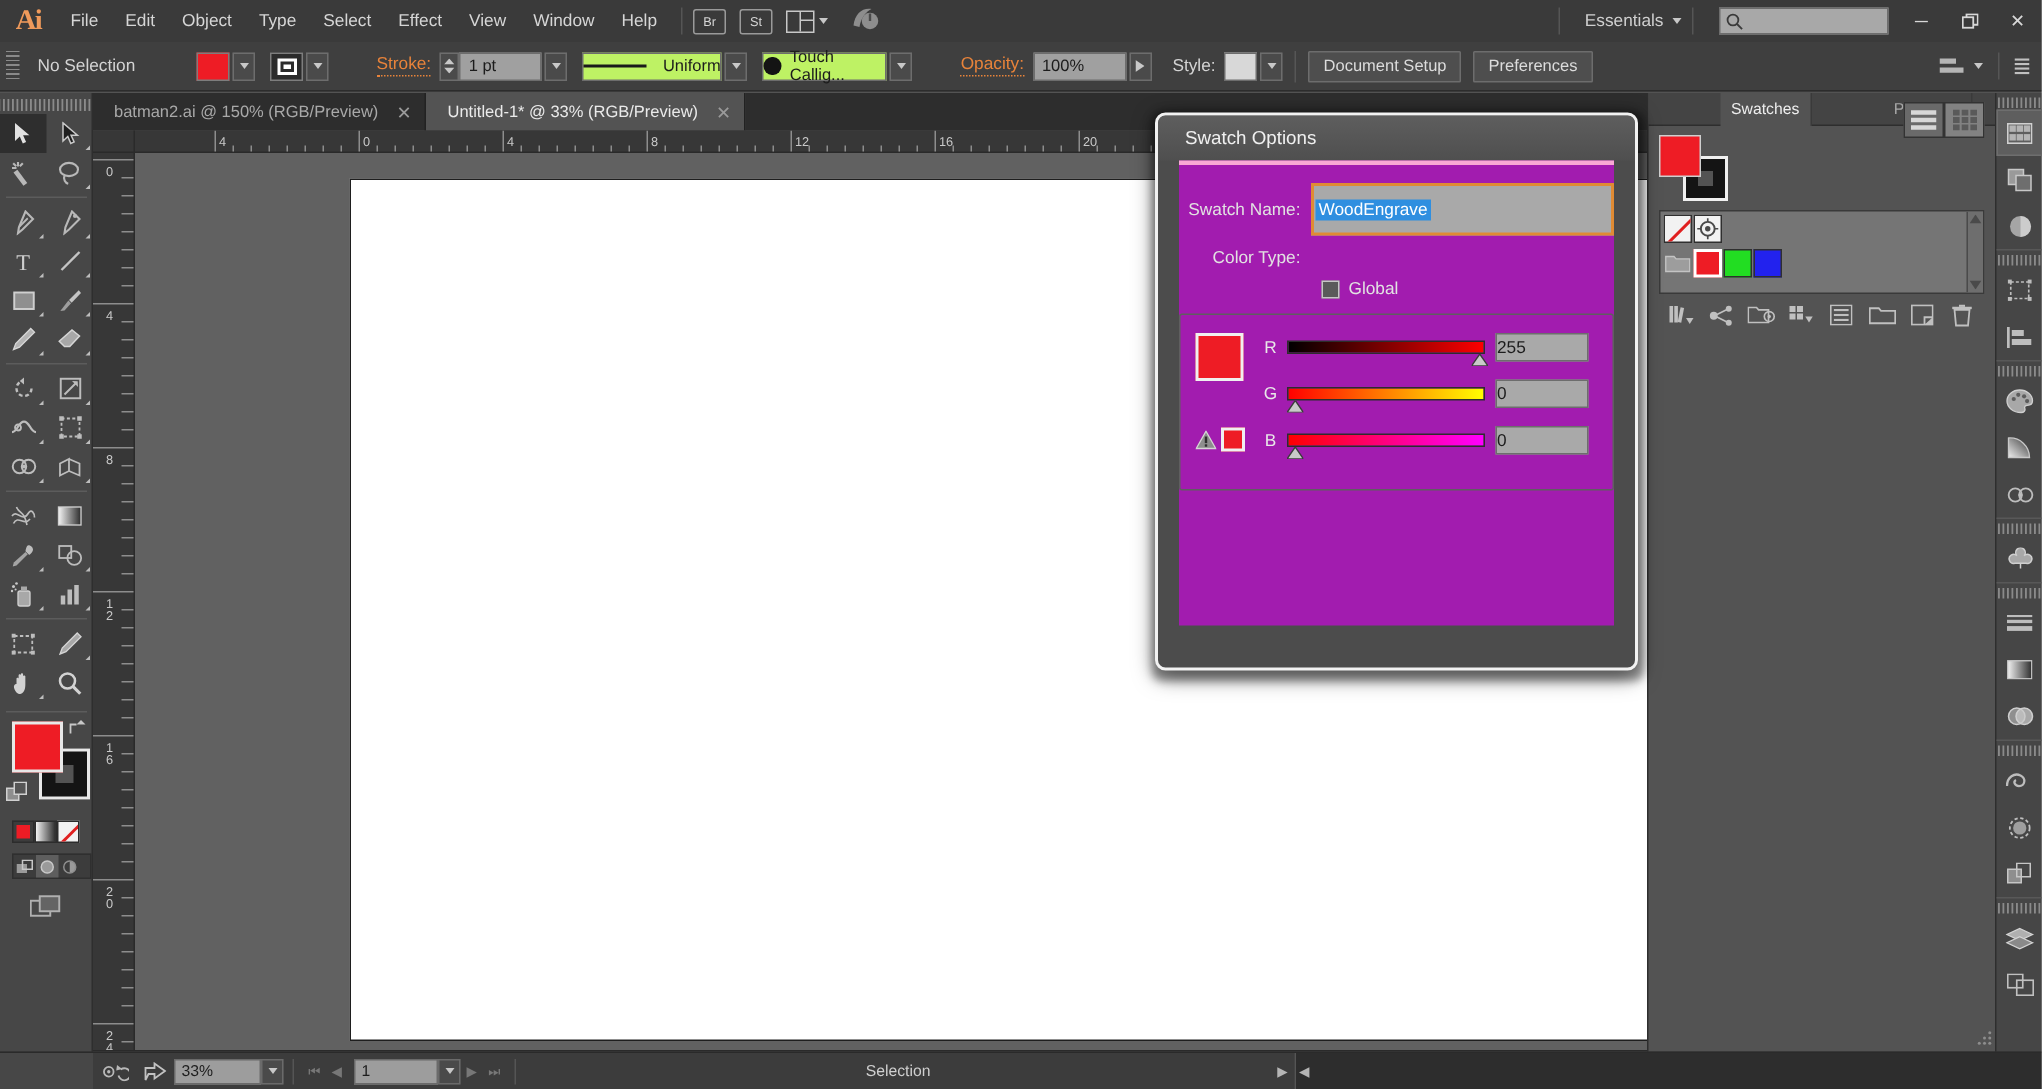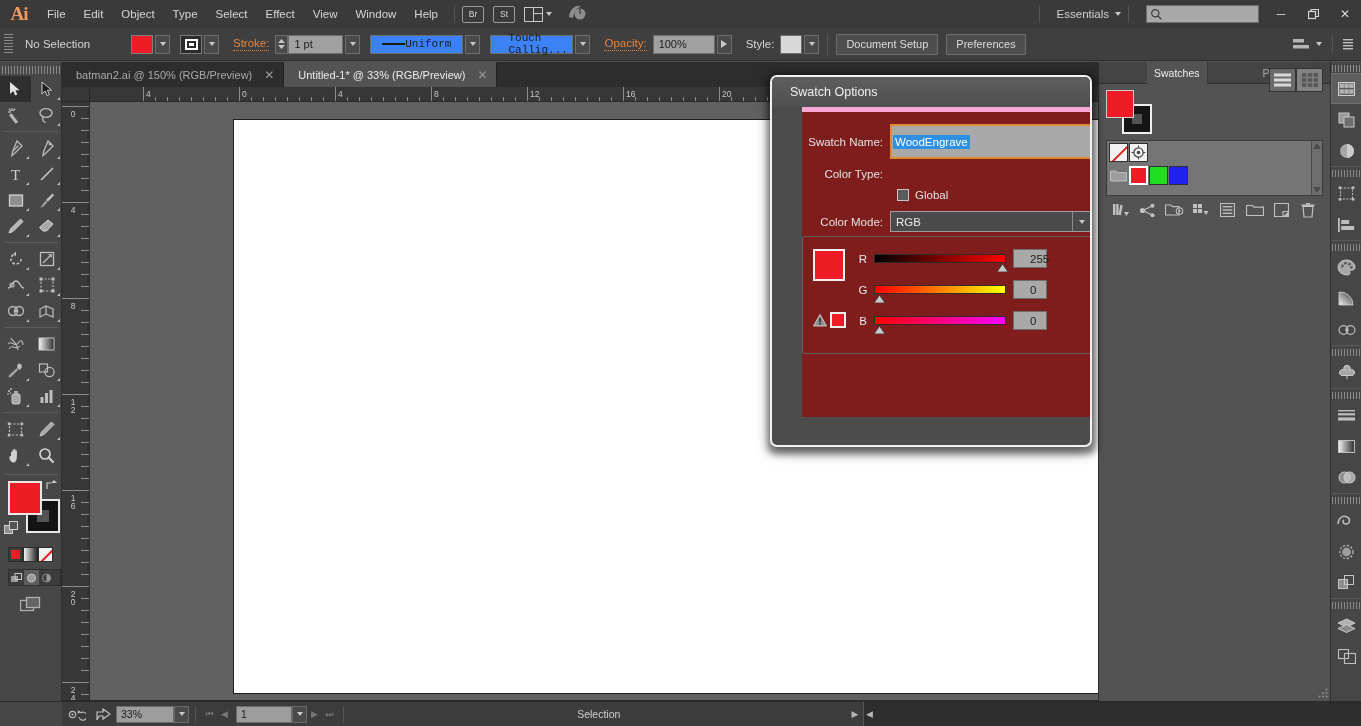--- a/index.html
+++ b/index.html
@@ -74,35 +74,35 @@
     width: 22px; height: 19px; border: 1px solid #7d7d7d; background: #2b2b2b;
     display: flex; align-items: center; justify-content: center;
   }
   .stroke-btn b { display: block; width: 13px; height: 11px; border: 2px solid #fff; }
   .stroke-btn b i { display: block; width: 5px; height: 3px; background: #fff; margin: 2px auto; }
   .mini-dd {
     width: 15px; height: 19px; background: #4a4a4a; border: 1px solid #6d6d6d;
     display: flex; align-items: center; justify-content: center; margin-left: 2px;
   }
   .lbl-link {
-    font-size: 11.5px; color: #e8833a; border-bottom: 1px dotted #e8833a; margin: 0 6px 0 2px;
+    font-size: 11.5px; color: #e8833a; border-bottom: 1px dotted #e8833a; margin: 0 6px 0 20px;
     padding-bottom: 1px;
   }
   .lbl-plain { font-size: 11.5px; color: #d4d4d4; margin: 0 6px 0 2px; }
   .spinner {
     width: 13px; height: 19px; background: #4a4a4a; border: 1px solid #6d6d6d;
     display: flex; flex-direction: column; align-items: center; justify-content: center; gap: 2px;
   }
   .field-ro {
     height: 19px; background: #a0a0a0; border: 1px solid #6d6d6d; color: #1c1c1c;
     font-size: 11px; display: flex; align-items: center; padding: 0 5px;
   }
   .field-wt {
-    height: 19px; background: #3b82f6; border: 1px solid #6d6d6d; color: #1c1c1c;
-    font-size: 11px; display: flex; align-items: center; padding: 0 11px; font-family: Liberation Mono, monospace;
+    height: 19px; background: #bef264; border: 1px solid #6d6d6d; color: #1c1c1c;
+    font-size: 11px; display: flex; align-items: center; padding: 0 0;
   }
   .ob-btn {
     height: 21px; background: #4e4e4e; border: 1px solid #6d6d6d; color: #dcdcdc;
     font-size: 11px; display: flex; align-items: center; padding: 0 9px; border-radius: 1px;
   }
 
   
   .tabbar {
     position: absolute; left: 62px; top: 62px; width: 1036px; height: 25px;
     background: #2d2d2d; display: flex; align-items: flex-end;
@@ -288,22 +288,22 @@
     background: #4c4c4c; border: 2px solid #f2f2f2; border-radius: 7px;
     box-shadow: 0 4px 14px rgba(0,0,0,0.55);
     overflow: hidden;
   }
   .dlg-title {
     height: 30px; display: flex; align-items: center; padding-left: 18px;
     font-size: 12.5px; color: #f0f0f0;
     background: linear-gradient(to bottom, #5e5e5e, #4f4f4f);
   }
   .dlg-inner {
-    position: absolute; left: 30px; top: 30px; width: 290px; height: 310px;
-    background: #7f1d1d; border-top: 5px solid #f9a8d4;
+    position: absolute; left: 14px; top: 30px; width: 290px; height: 310px;
+    background: #a21caf; border-top: 3px solid #f9a8d4;
   }
   .frow {
     display: flex; align-items: center; margin-bottom: 9px;
   }
   .flabel {
     width: 88px; text-align: right; padding-right: 7px; font-size: 11.5px; color: #e2e2e2;
   }
   .finput {
     flex: 1; height: 35px; background: #a9a9a9; border: 2px solid #e08b34;
     display: flex; align-items: center; padding: 0 1px;
@@ -338,22 +338,22 @@
   .srow { display: flex; align-items: center; margin-bottom: 12px; }
   .schan { width: 16px; font-size: 11.5px; color: #e8e8e8; text-align: center; }
   .strack {
     position: relative; width: 132px; height: 9px; margin: 0 7px 0 3px;
     border: 1px solid #2d2d2d;
   }
   .sthumb {
     position: absolute; top: 7px; width: 11px; height: 8px;
   }
   .sval {
-    width: 30px; height: 19px; background: #a9a9a9; border: 1px solid #6d6d6d;
-    color: #1c1c1c; font-size: 11.5px; display: flex; align-items: center; padding: 0 16px;
+    width: 62px; height: 19px; background: #a9a9a9; border: 1px solid #6d6d6d;
+    color: #1c1c1c; font-size: 11.5px; display: flex; align-items: center; padding: 0 0;
   }
   .dlg-foot {
     position: absolute; left: 14px; bottom: 14px; width: 290px;
     display: flex; align-items: center;
   }
   .prev-cb { display: flex; align-items: center; gap: 6px; width: 110px; padding-left: 4px; }
   .dlg-btn {
     width: 90px; height: 25px; background: #5a5a5a; border: 1px solid #7e7e7e;
     color: #f0f0f0; font-size: 11.5px; display: flex; align-items: center; justify-content: center;
     border-radius: 2px;
@@ -1325,29 +1325,20 @@
 
         <div class="frow">
           <div class="flabel">Color Type:</div>
         </div>
 
         <div class="cbrow">
           <span class="cbox"></span>
           <span class="cblabel">Global</span>
         </div>
 
-        <div class="frow" style="margin-bottom:0;">
-          <div class="flabel">Color Mode:</div>
-          <div class="fselect">
-            <span>RGB</span>
-            <span class="arrowbox">
-                <span class="caret-dn"></span>
-              </span>
-          </div>
-        </div>
 
         <div class="groupbox">
           <div class="slider-area">
             <div class="preview-col">
               <div class="pv-main"></div>
               <div class="pv-warn">
                 <svg width="14" height="13" viewBox="0 0 14 13">
                   <polygon points="7,0.5 13.5,12 0.5,12" fill="#8d8d8d" stroke="#d4d4d4" stroke-width="0.9"></polygon>
                   <rect x="6.2" y="4" width="1.6" height="4.4" fill="#2e2e2e"></rect>
                   <rect x="6.2" y="9.2" width="1.6" height="1.6" fill="#2e2e2e"></rect>

